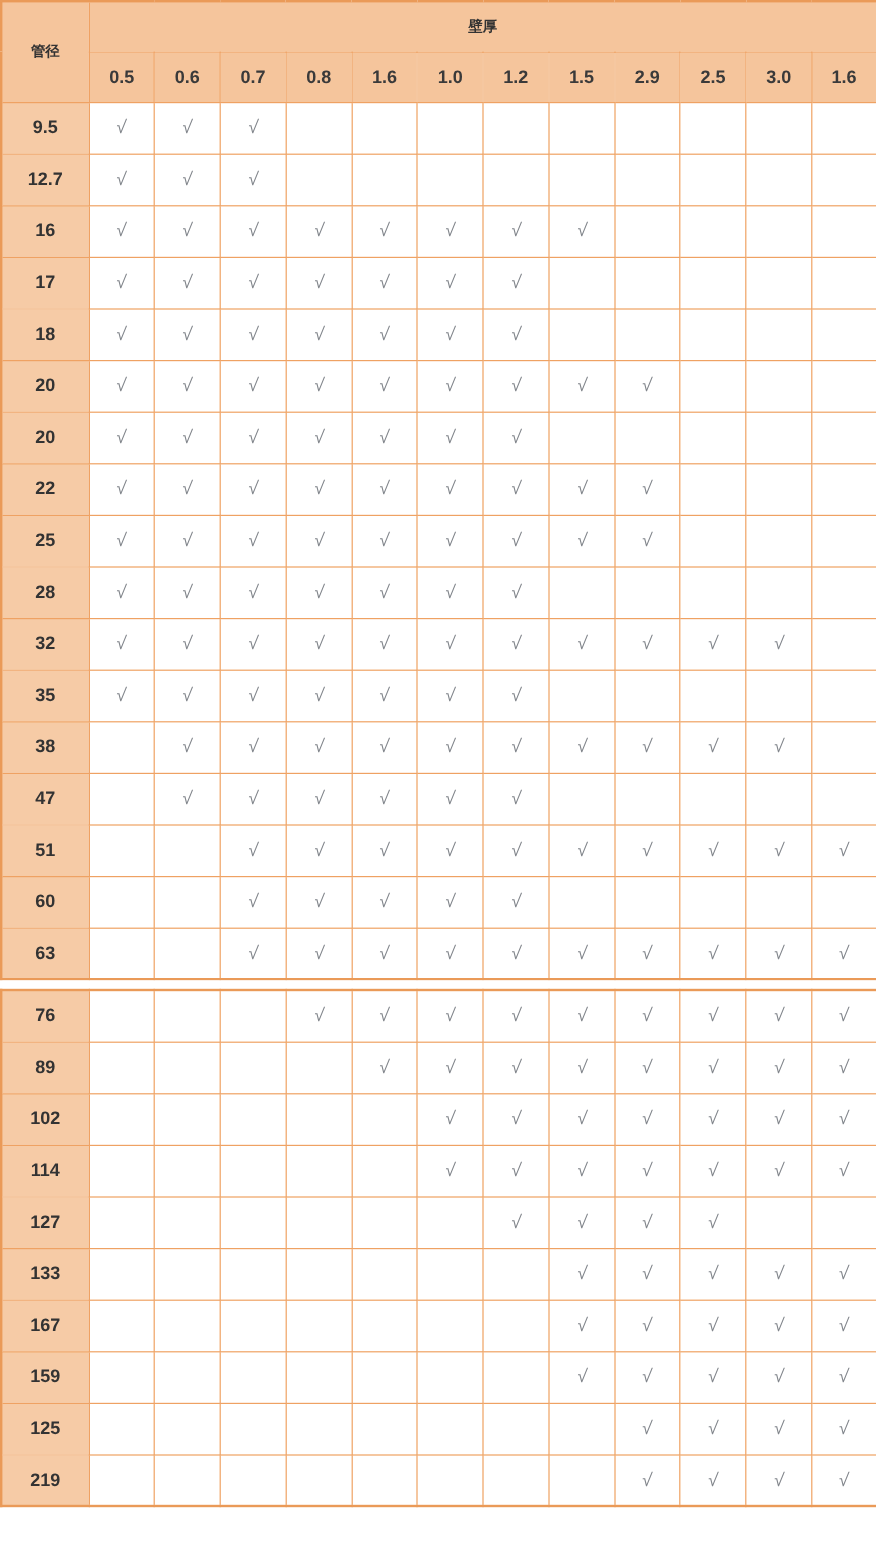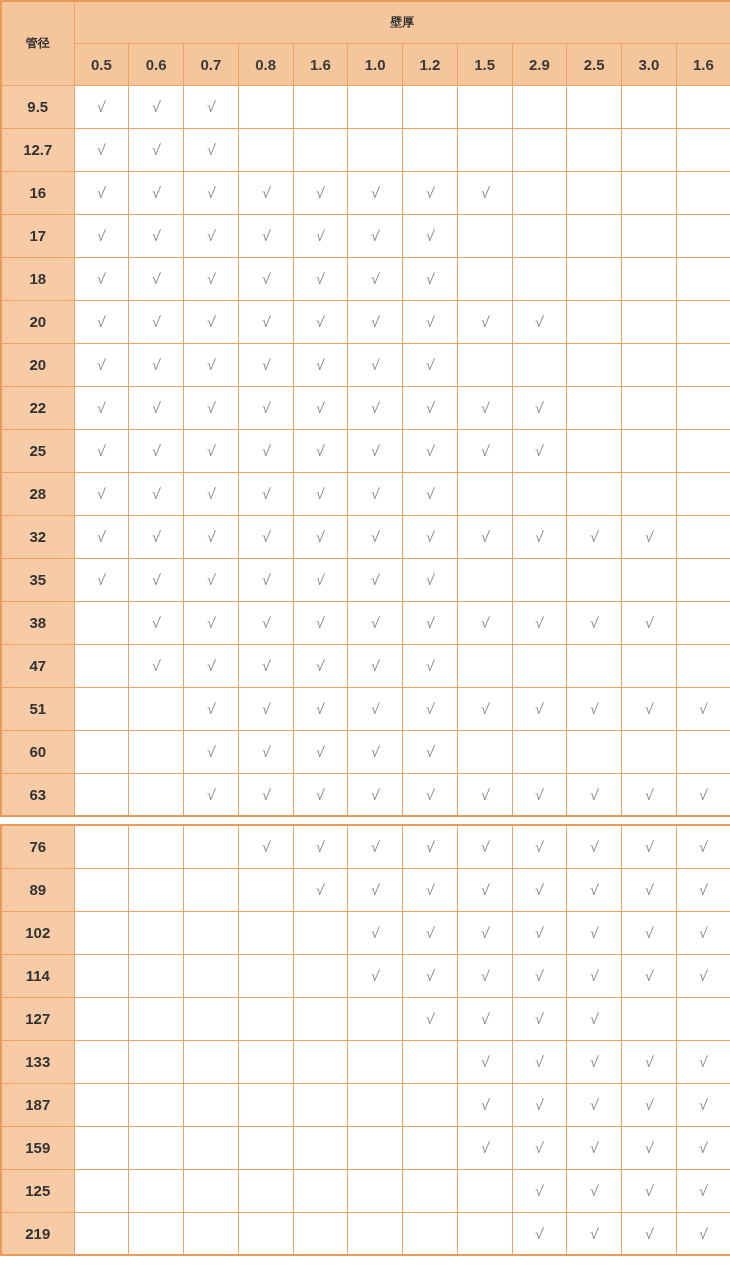--- a/index.html
+++ b/index.html
@@ -469,21 +469,21 @@
           <td></td>
           <td></td>
           <td></td>
           <td><span class="check">√</span></td>
           <td><span class="check">√</span></td>
           <td><span class="check">√</span></td>
           <td><span class="check">√</span></td>
           <td><span class="check">√</span></td>
         </tr>
         <tr>
-          <td class="diam">187</td>
+          <td class="diam">167</td>
           <td></td>
           <td></td>
           <td></td>
           <td></td>
           <td></td>
           <td></td>
           <td></td>
           <td><span class="check">√</span></td>
           <td><span class="check">√</span></td>
           <td><span class="check">√</span></td>

